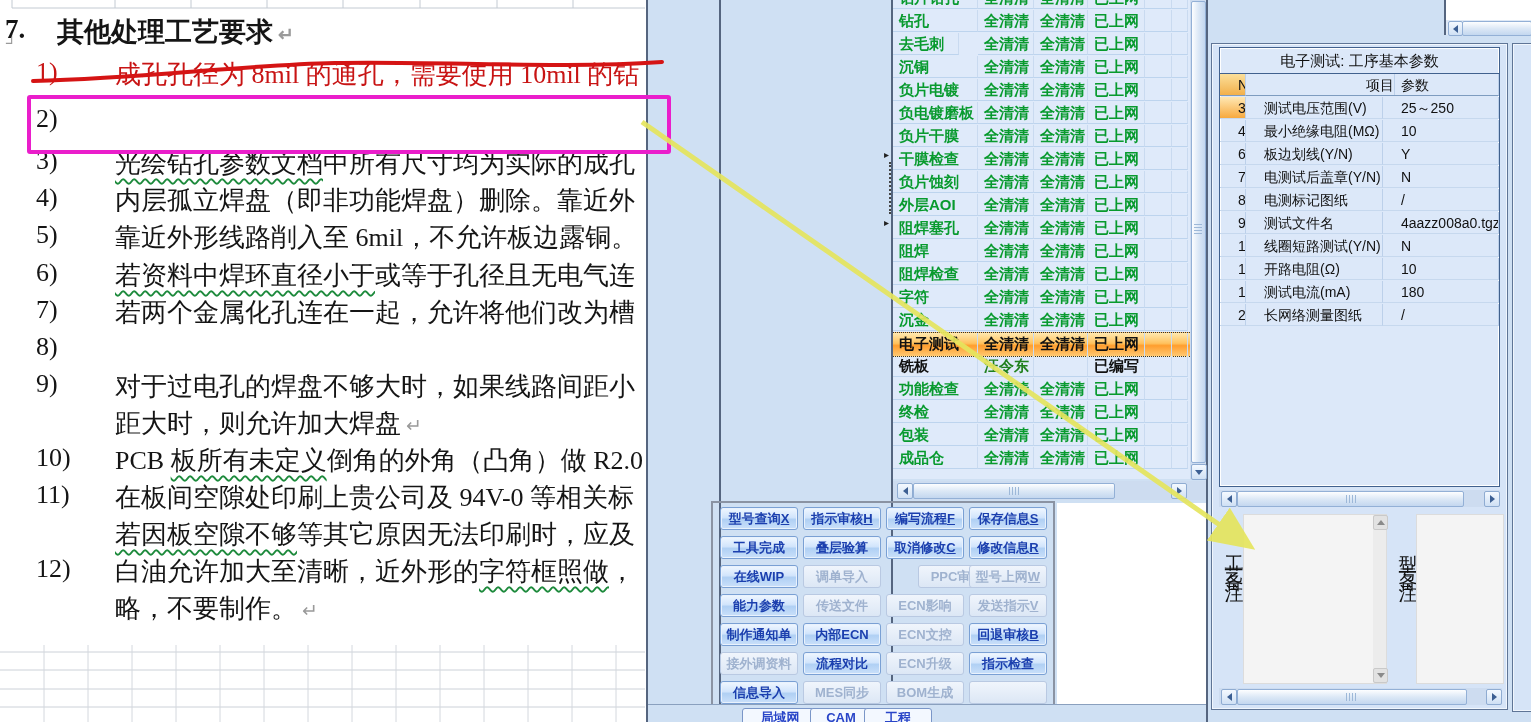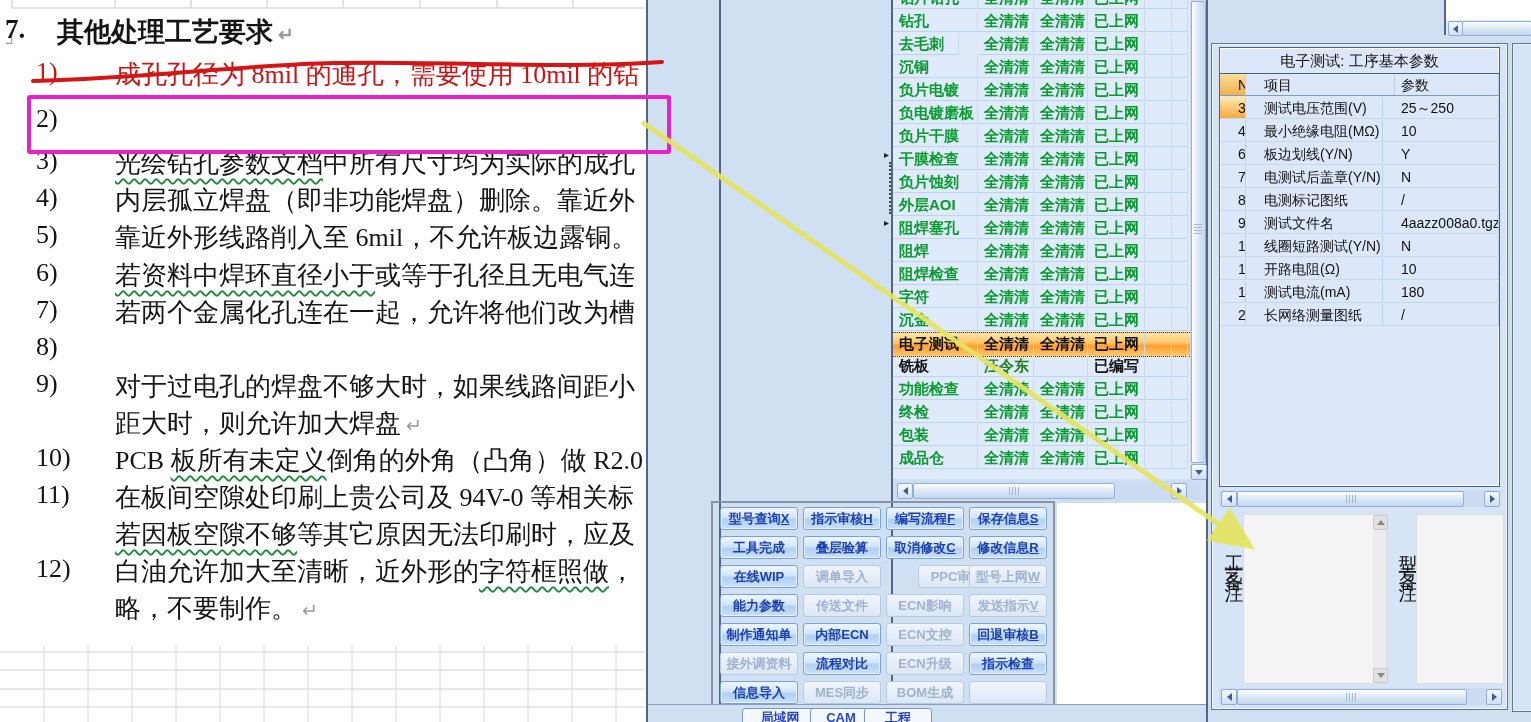--- a/index.html
+++ b/index.html
@@ -410,21 +410,21 @@
 <div id="tr-line" class="abs"></div>
 
 <div id="right-frame" class="abs"></div>
 <div id="edge-panel" class="abs"></div>
 
 <div id="param-box" class="abs">
   <div id="param-title">电子测试: 工序基本参数</div>
   <div id="param-rows">
       <div class="qrow qhead" style="top: 26px;">
         <div class="qcell no-amber" style="left: 0px; width: 26px;">NO</div>
-        <div class="qcell" style="left: 26px; width: 149px;">项目</div>
+        <div class="qcell" style="left: 26px; width: 149px; text-align: right;">项目</div>
         <div class="qcell" style="left: 163px; width: 116px;">参数</div>
       </div>
       <div class="qrow" style="top: 49px;">
         <div class="qcell no-sel" style="left: 0px; width: 26px;">3</div>
         <div class="qcell" style="left: 26px; width: 137px;">测试电压范围(V)</div>
         <div class="qcell" style="left: 163px; width: 116px;">25～250</div>
       </div>
       <div class="qrow" style="top: 72px;">
         <div class="qcell" style="left: 0px; width: 26px;">4</div>
         <div class="qcell" style="left: 26px; width: 137px;">最小绝缘电阻(MΩ)</div>

